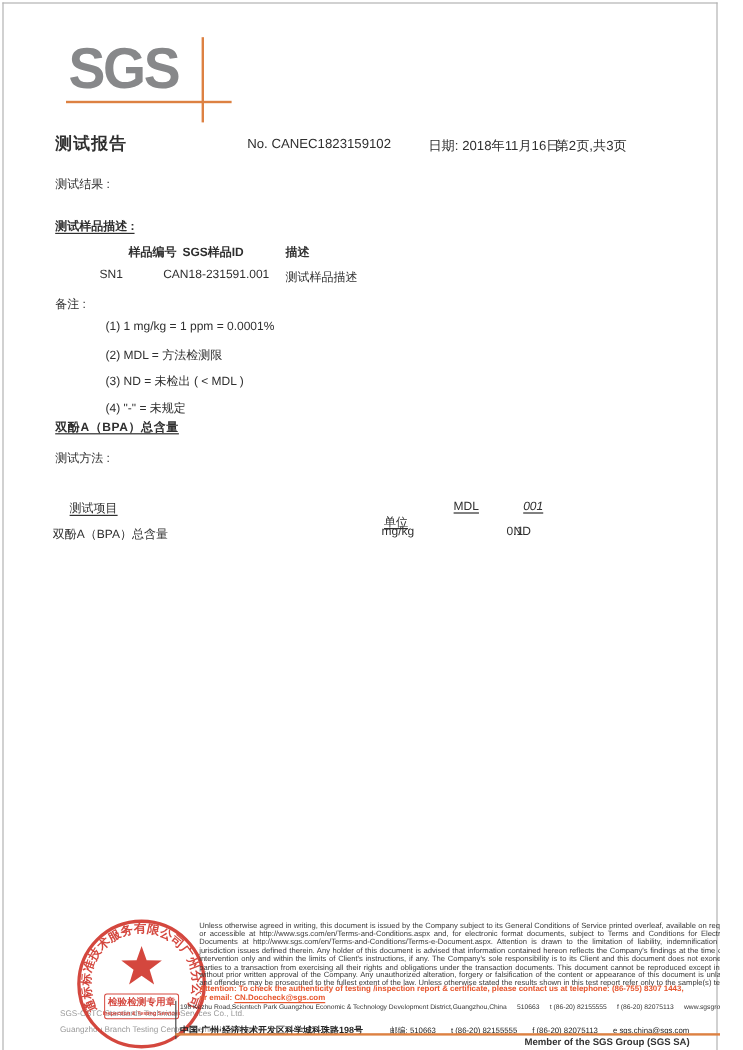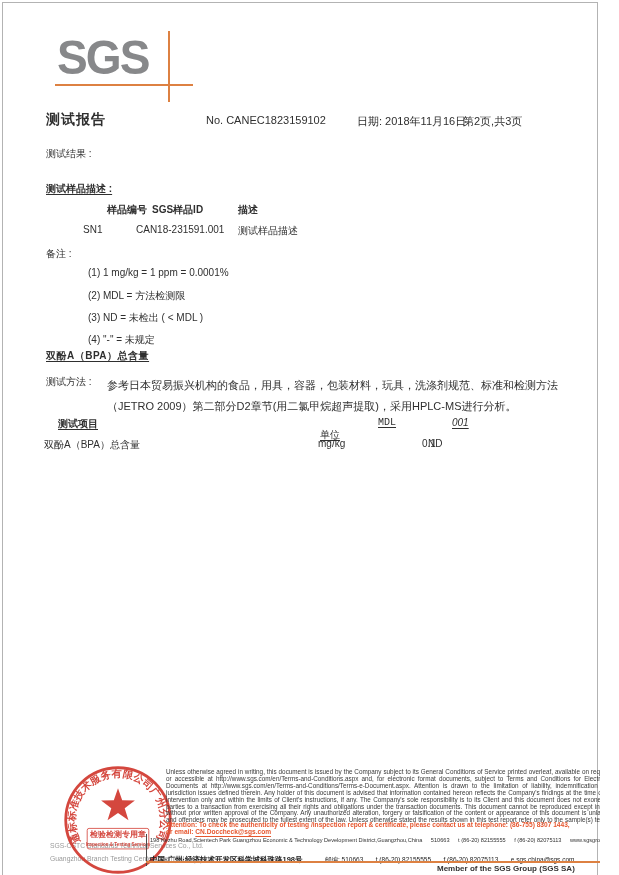--- a/index.html
+++ b/index.html
@@ -31,22 +31,22 @@
   .results-label{left:46px;top:147px;}
   .sample-desc-heading{left:46px;top:182px;}
   .st-h1{left:66px;top:203px;margin-left:41px;} .st-h2{left:152px;top:203px;} .st-h3{left:238px;top:203px;}
   .st-c1{left:83px;top:224px;} .st-c2{left:136px;top:224px;} .st-c3{left:238px;top:224px;}
   .remarks-label{left:46px;top:247px;}
   .remark-0{left:88px;top:267px;} .remark-1{left:88px;top:289px;}
   .remark-2{left:88px;top:311px;} .remark-3{left:88px;top:333px;}
   .bpa-heading{left:46px;top:349px;letter-spacing:.5px;}
   .method-label{left:46px;top:375px;}
   .method-text{left:107px;top:375px;width:458px;white-space:normal;line-height:21px;font-size:11px;}
-  .rt-h1{left:58px;top:417px;font-weight:bold;} .rt-h2{left:320px;top:417px;margin-top:11px;}
-  .rt-h3{left:378px;top:417px;font-family:Liberation Mono, monospace;} .rt-h4{left:452px;top:417px;text-align:center;}
+  .rt-h1{left:58px;top:417px;} .rt-h2{left:320px;top:417px;margin-top:11px;}
+  .rt-h3{left:378px;top:417px;} .rt-h4{left:436px;top:417px;text-align:center;}
   .rt-c1{left:44px;top:438px;} .rt-c2{left:318px;top:438px;}
   .rt-c3{left:382px;top:438px;margin-left:40px;} .rt-c4{left:428px;top:438px;}
 
   
   .company-gray{left:50px;top:839px;font-size:6.8px;color:#9a9a9a;line-height:13px;}
   .stamp{left:62px;top:764px;width:112px;height:112px;opacity:.9;}
   .disclaimer{left:166px;top:769px;width:446px;white-space:normal;
     font-size:6.35px;line-height:6.9px;text-align:justify;color:#3a3a3a;}
   .attention{left:166px;top:821px;width:446px;white-space:normal;
     font-size:6.6px;line-height:7.2px;font-weight:bold;color:#e6562e;}
@@ -86,21 +86,20 @@
 
   <div class="abs fs11 remarks-label">备注 :</div>
   <div class="abs fs11 remark-0">(1) 1 mg/kg = 1 ppm = 0.0001%</div>
   <div class="abs fs11 remark-1">(2) MDL = 方法检测限</div>
   <div class="abs fs11 remark-2">(3) ND = 未检出 ( &lt; MDL )</div>
   <div class="abs fs11 remark-3">(4) "-" = 未规定</div>
 
   <div class="abs fs11 bold und bpa-heading">双酚A（BPA）总含量</div>
 
   <div class="abs fs11 method-label">测试方法 :</div>
-  <div class="abs method-text">参考日本贸易振兴机构的食品，用具，容器，包装材料，玩具，洗涤剂规范、标准和检测方法（JETRO 2009）第二部分D2章节(用二氯甲烷超声提取)，采用HPLC-MS进行分析。</div>
 
   <div class="abs fs11 und rt-h1">测试项目</div>
   <div class="abs fs11 und rt-h2">单位</div>
   <div class="abs fs11 und rt-h3">MDL</div>
   <div class="abs fs11 und ital rt-h4">001</div>
   <div class="abs fs11 rt-c1">双酚A（BPA）总含量</div>
   <div class="abs fs11 rt-c2">mg/kg</div>
   <div class="abs fs11 rt-c3">0.1</div>
   <div class="abs fs11 rt-c4">ND</div>
 

